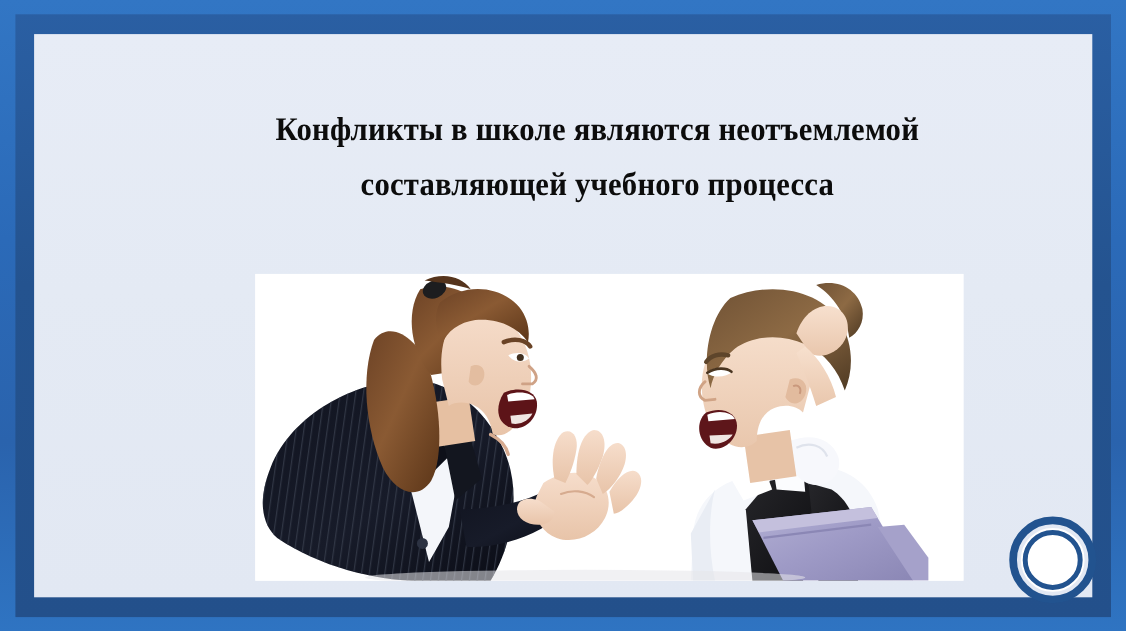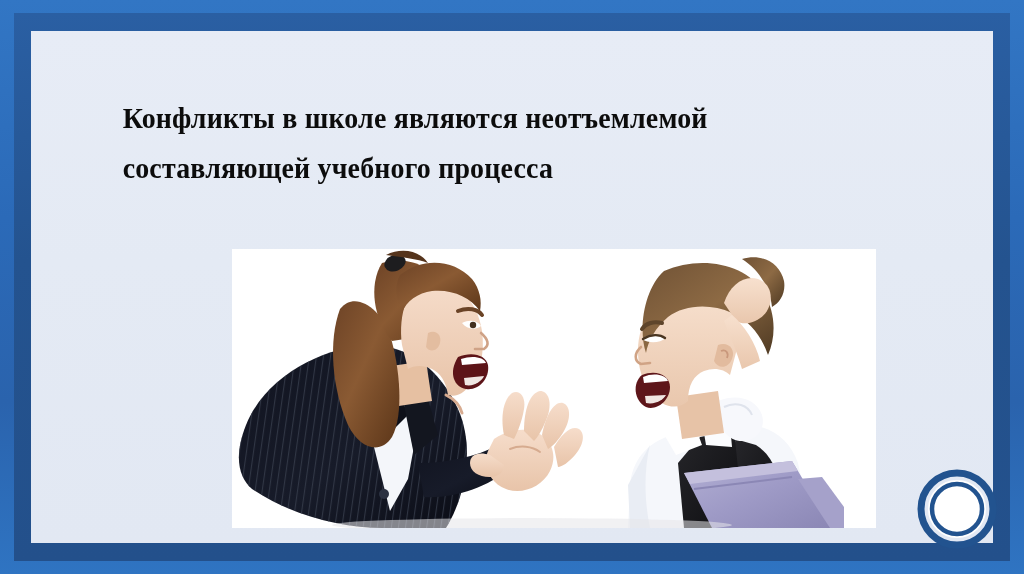--- a/index.html
+++ b/index.html
@@ -43,21 +43,21 @@
     bottom: 31px;
     background: linear-gradient(180deg, #e7ecf6 0%, #e4eaf4 45%, #e2e8f3 100%);
   }
 
   
   .title-block {
     position: absolute;
     left: 60px;
     top: 62px;
     width: 904px;
-    text-align: left;
+    text-align: center;
   }
   .title-line {
     font-family: "Liberation Serif", "DejaVu Serif", serif;
     font-weight: 700;
     font-size: 30px;
     line-height: 50px;
     letter-spacing: 0.2px;
     color: #0c0c0c;
     transform: scaleX(0.93);
     transform-origin: center;

